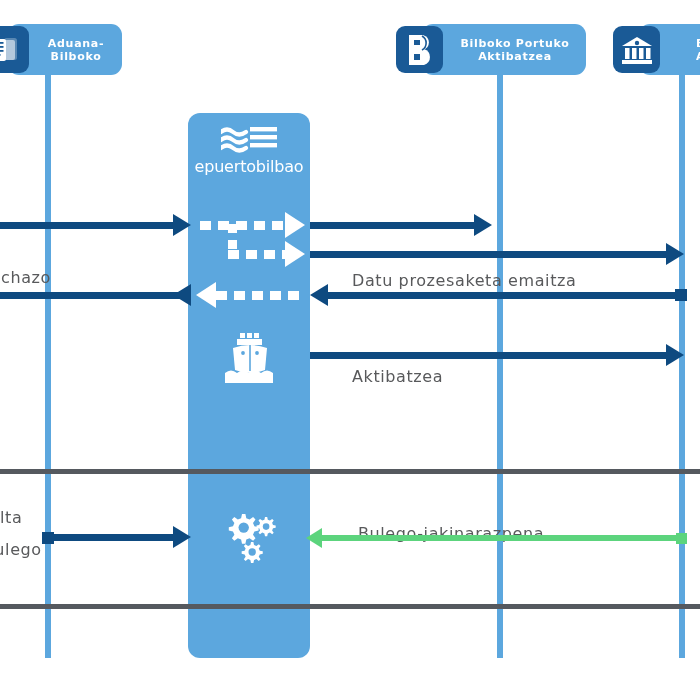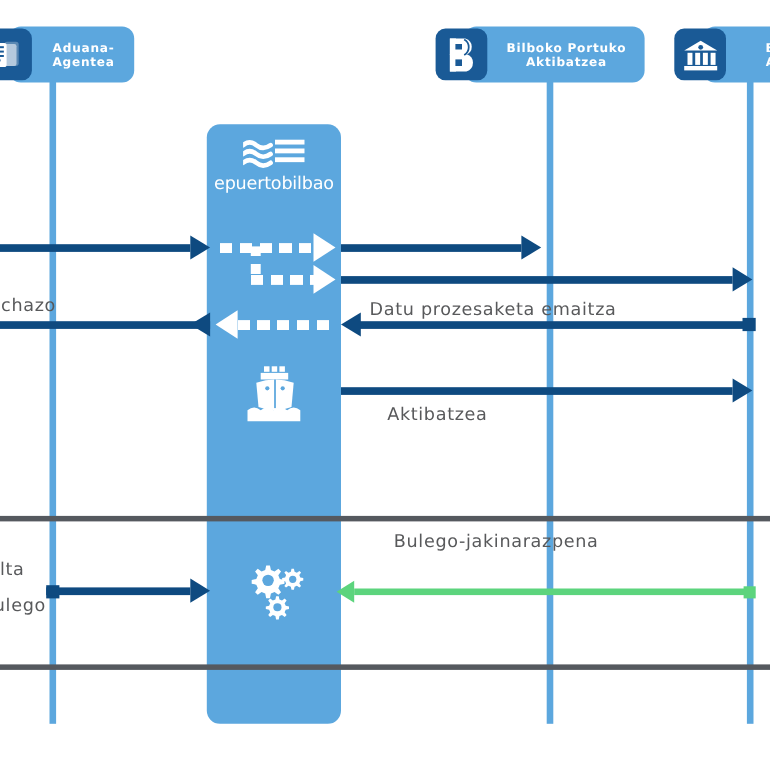--- a/index.html
+++ b/index.html
@@ -97,21 +97,21 @@
       <path d="M0 7 Q6 2 12 7 T25 7" stroke="#ffffff" stroke-width="4.2" fill="none" stroke-linecap="round"></path>
       <path d="M0 15 Q6 10 12 15 T25 15" stroke="#ffffff" stroke-width="4.2" fill="none" stroke-linecap="round"></path>
       <path d="M0 23 Q6 18 12 23 T25 23" stroke="#ffffff" stroke-width="4.2" fill="none" stroke-linecap="round"></path>
     </svg>
     <div class="logo-text">epuertobilbao</div>
   </div>
 
   <div class="actor" style="left:-18px;top:24px;width:140px;">
     <div class="actor-body" style="width:114px;">
       <span class="actor-label">Aduana-
-Agentea</span>
+Bilboko</span>
     </div>
     <div class="actor-icon">
       <svg width="30" height="30" viewBox="0 0 30 30">
         <rect x="13" y="3" width="13" height="22" rx="2.5" fill="#ffffff" opacity=".28"></rect>
         <rect x="12" y="5" width="12" height="20" rx="2" fill="#ffffff" opacity=".55"></rect>
         <rect x="2" y="4" width="13" height="22" rx="2" fill="#ffffff"></rect>
         <rect x="4.5" y="7" width="8" height="1.8" fill="#1A5A96"></rect>
         <rect x="4.5" y="11" width="8" height="1.8" fill="#1A5A96"></rect>
         <rect x="4.5" y="15" width="8" height="1.8" fill="#1A5A96"></rect>
         <rect x="4.5" y="19" width="5" height="1.8" fill="#1A5A96"></rect>
@@ -172,21 +172,21 @@
   <div class="msg-line" style="left:310px;top:251px;width:356px;"></div>
   <div class="arrowhead ah-right" style="left:666px;top:243px;"></div>
 
   <div class="msg-label clip-left" style="left:-62px;top:268px;">ción/Rechazo</div>
   <div class="msg-line" style="left:0;top:292px;width:191px;"></div>
   <div class="arrowhead ah-left" style="left:173px;top:284px;"></div>
 
   <div class="dash-h" style="left:216px;top:291px;width:85px;"></div>
   <div class="wah-left" style="left:196px;top:282px;"></div>
 
-  <div class="msg-label" style="left:336px;top:271px;">Datu prozesaketa emaitza</div>
+  <div class="msg-label" style="left:352px;top:271px;">Datu prozesaketa emaitza</div>
   <div class="msg-line" style="left:326px;top:292px;width:355px;"></div>
   <div class="arrowhead ah-left" style="left:310px;top:284px;"></div>
   <div class="msg-dot" style="left:675px;top:289px;"></div>
 
   <div class="msg-label" style="left:352px;top:331px;margin-top:36px;">Aktibatzea</div>
   <div class="msg-line" style="left:310px;top:352px;width:356px;"></div>
   <div class="arrowhead ah-right" style="left:666px;top:344px;"></div>
 
   <div class="msg-label clip-left" style="left:-58px;top:508px;">Kontsulta</div>
   <div class="msg-label clip-left" style="left:-58px;top:540px;">a vs Bulego</div>
@@ -200,21 +200,21 @@
         <path d="M22 6 l3.4 0 .9 4.2 3.3 1.4 3.5-2.5 2.4 2.4 -2.5 3.5 1.4 3.3 4.2 .9 0 3.4 -4.2 .9 -1.4 3.3 2.5 3.5 -2.4 2.4 -3.5-2.5 -3.3 1.4 -.9 4.2 -3.4 0 -.9-4.2 -3.3-1.4 -3.5 2.5 -2.4-2.4 2.5-3.5 -1.4-3.3 -4.2-.9 0-3.4 4.2-.9 1.4-3.3 -2.5-3.5 2.4-2.4 3.5 2.5 3.3-1.4 Z"></path>
         <circle cx="23.7" cy="19.6" r="5.2" fill="#5CA7DE"></circle>
         <path d="M45 9 l2.2 0 .6 2.7 2.1 .9 2.3-1.6 1.5 1.5 -1.6 2.3 .9 2.1 2.7 .6 0 2.2 -2.7 .6 -.9 2.1 1.6 2.3 -1.5 1.5 -2.3-1.6 -2.1 .9 -.6 2.7 -2.2 0 -.6-2.7 -2.1-.9 -2.3 1.6 -1.5-1.5 1.6-2.3 -.9-2.1 -2.7-.6 0-2.2 2.7-.6 .9-2.1 -1.6-2.3 1.5-1.5 2.3 1.6 2.1-.9 Z"></path>
         <circle cx="46.1" cy="18.6" r="3.3" fill="#5CA7DE"></circle>
         <path d="M31 34 l2.4 0 .65 3 2.3 1 2.5-1.8 1.7 1.7 -1.8 2.5 1 2.3 3 .65 0 2.4 -3 .65 -1 2.3 1.8 2.5 -1.7 1.7 -2.5-1.8 -2.3 1 -.65 3 -2.4 0 -.65-3 -2.3-1 -2.5 1.8 -1.7-1.7 1.8-2.5 -1-2.3 -3-.65 0-2.4 3-.65 1-2.3 -1.8-2.5 1.7-1.7 2.5 1.8 2.3-1 Z"></path>
         <circle cx="32.2" cy="44" r="3.7" fill="#5CA7DE"></circle>
       </g>
     </svg>
   </div>
 
-  <div class="msg-label green-lbl" style="left:358px;top:482px;">Bulego-jakinarazpena</div>
+  <div class="msg-label green-lbl" style="left:358px;top:524px;">Bulego-jakinarazpena</div>
   <div class="msg-line green" style="left:322px;top:535px;width:360px;"></div>
   <div class="arrowhead ah-left-g" style="left:306px;top:528px;"></div>
   <div class="msg-dot green" style="left:676px;top:533px;"></div>
 
   <div class="center-icon" style="left:219px;top:331px;width:62px;height:62px;">
     <svg width="62" height="62" viewBox="0 0 62 62">
       <g fill="#ffffff">
         <rect x="21" y="2" width="5" height="5"></rect>
         <rect x="28" y="2" width="5" height="5"></rect>
         <rect x="35" y="2" width="5" height="5"></rect>

